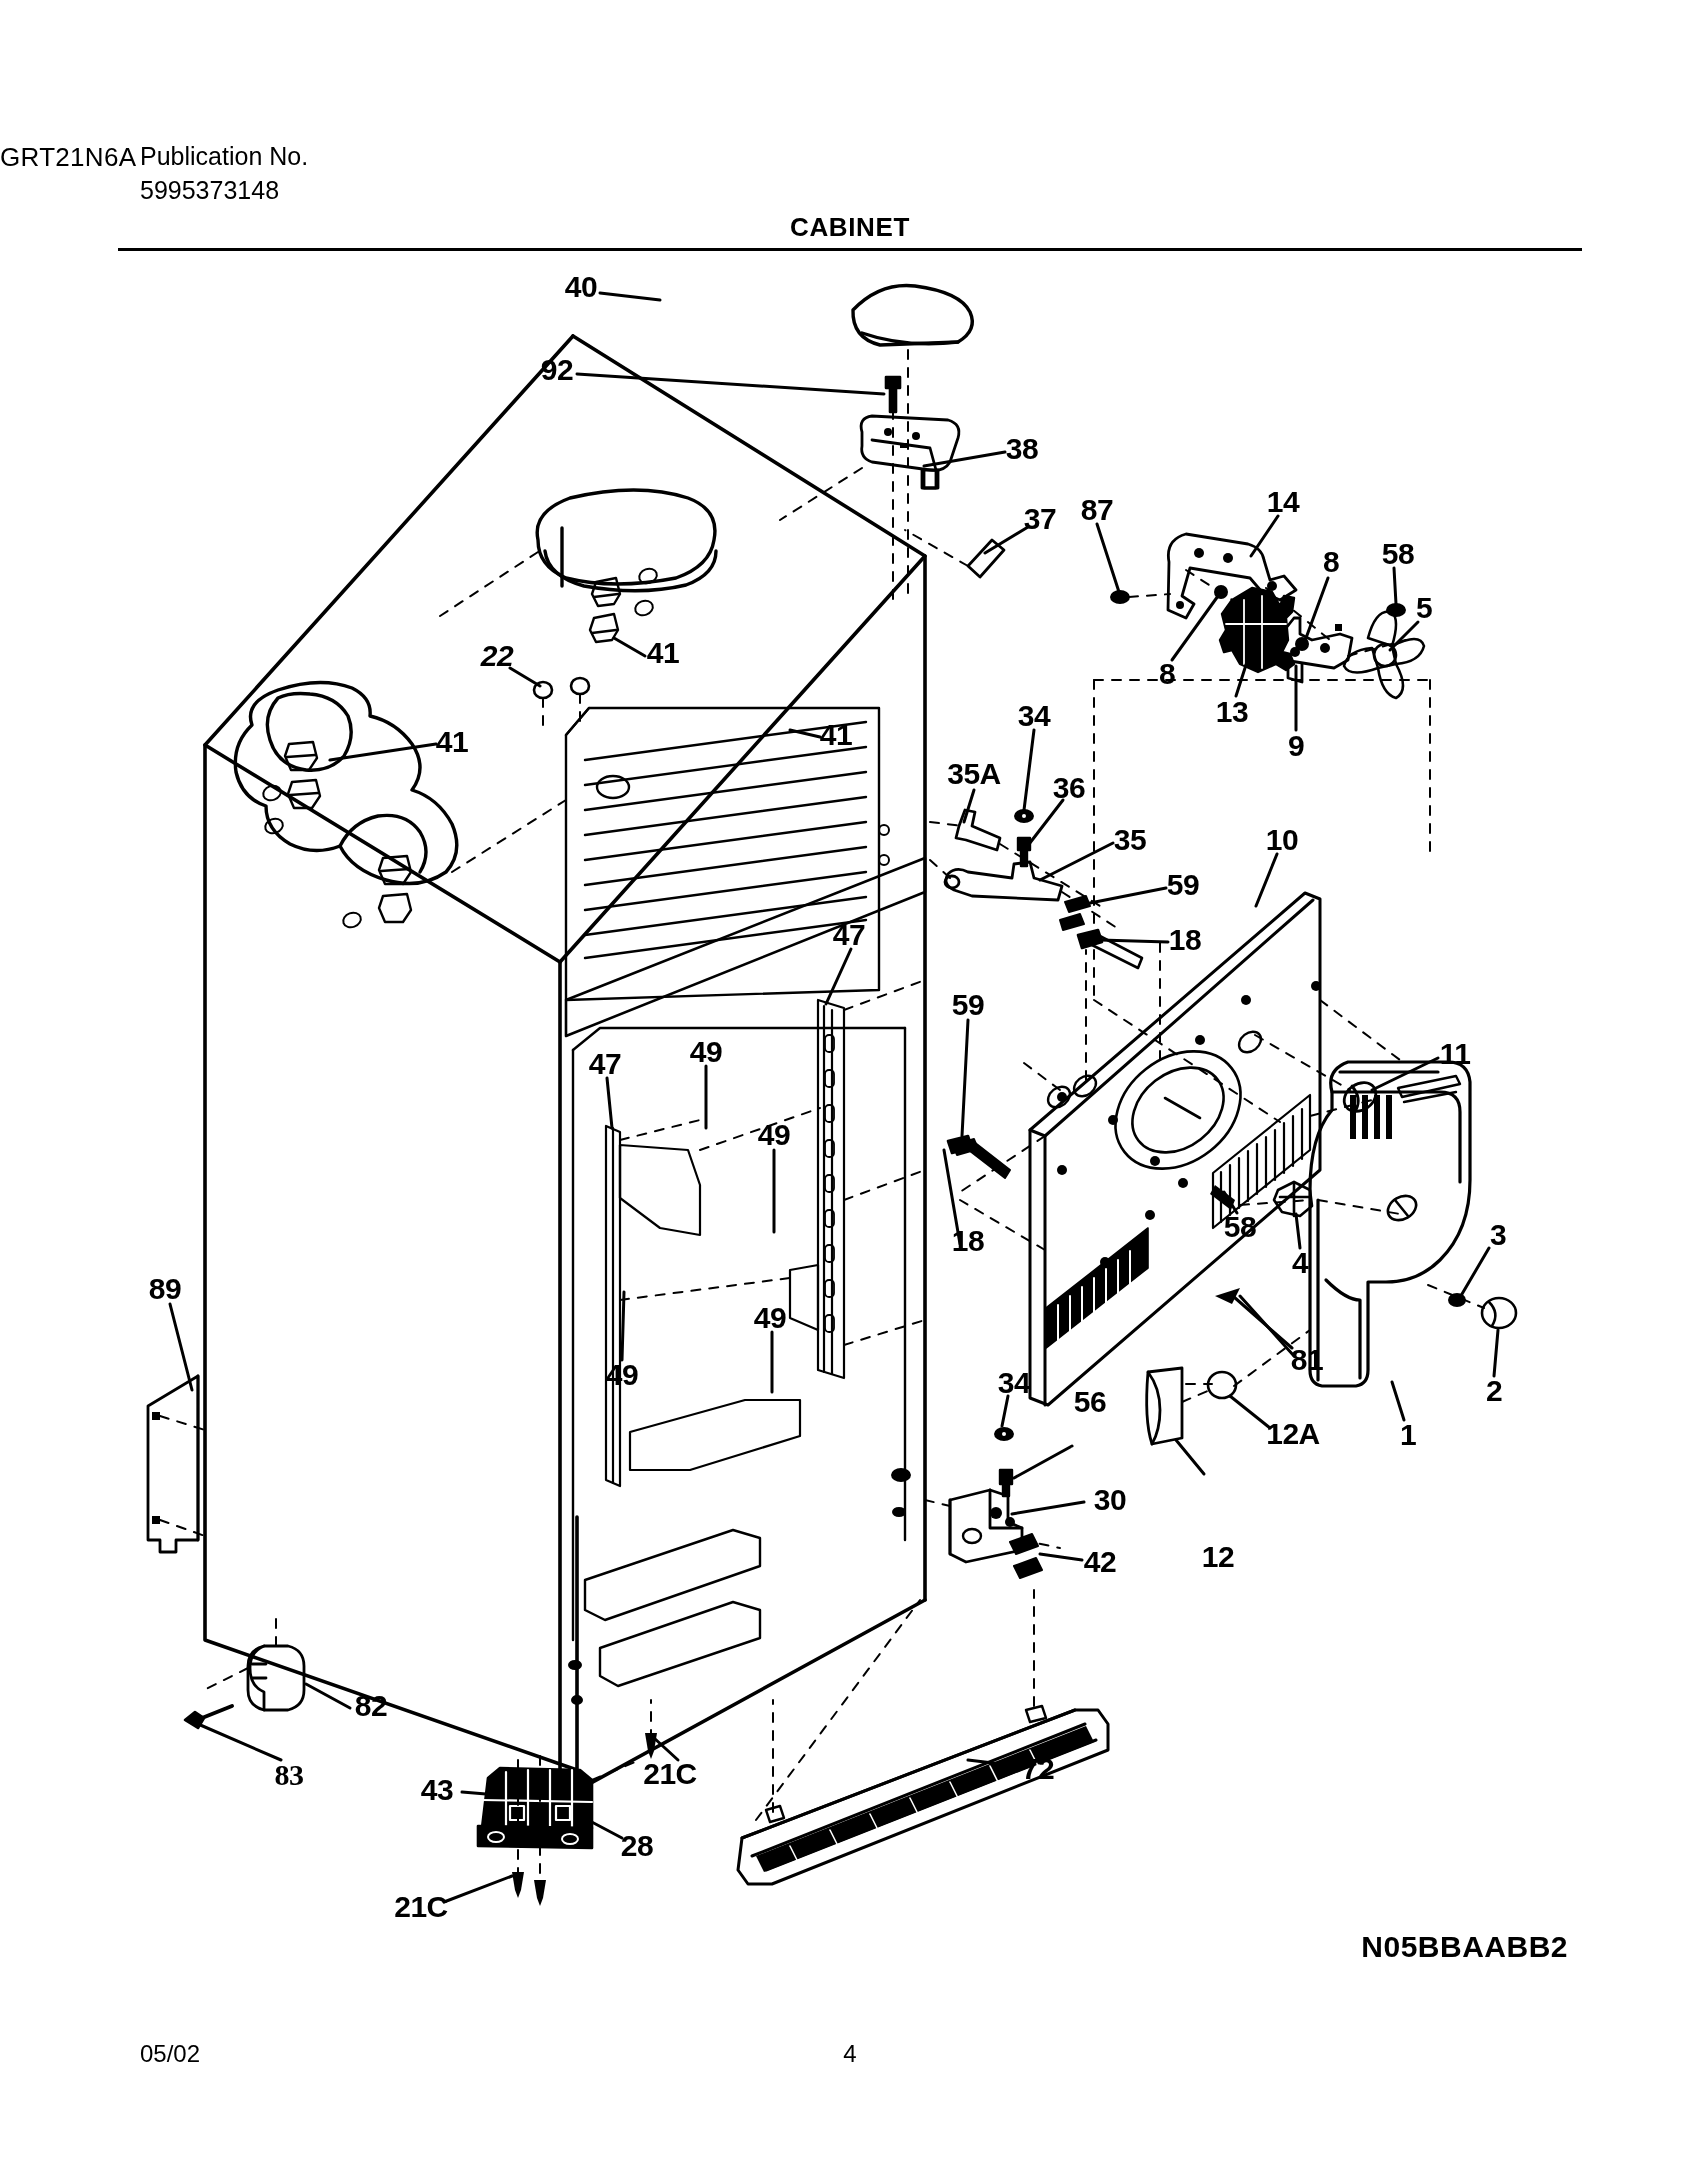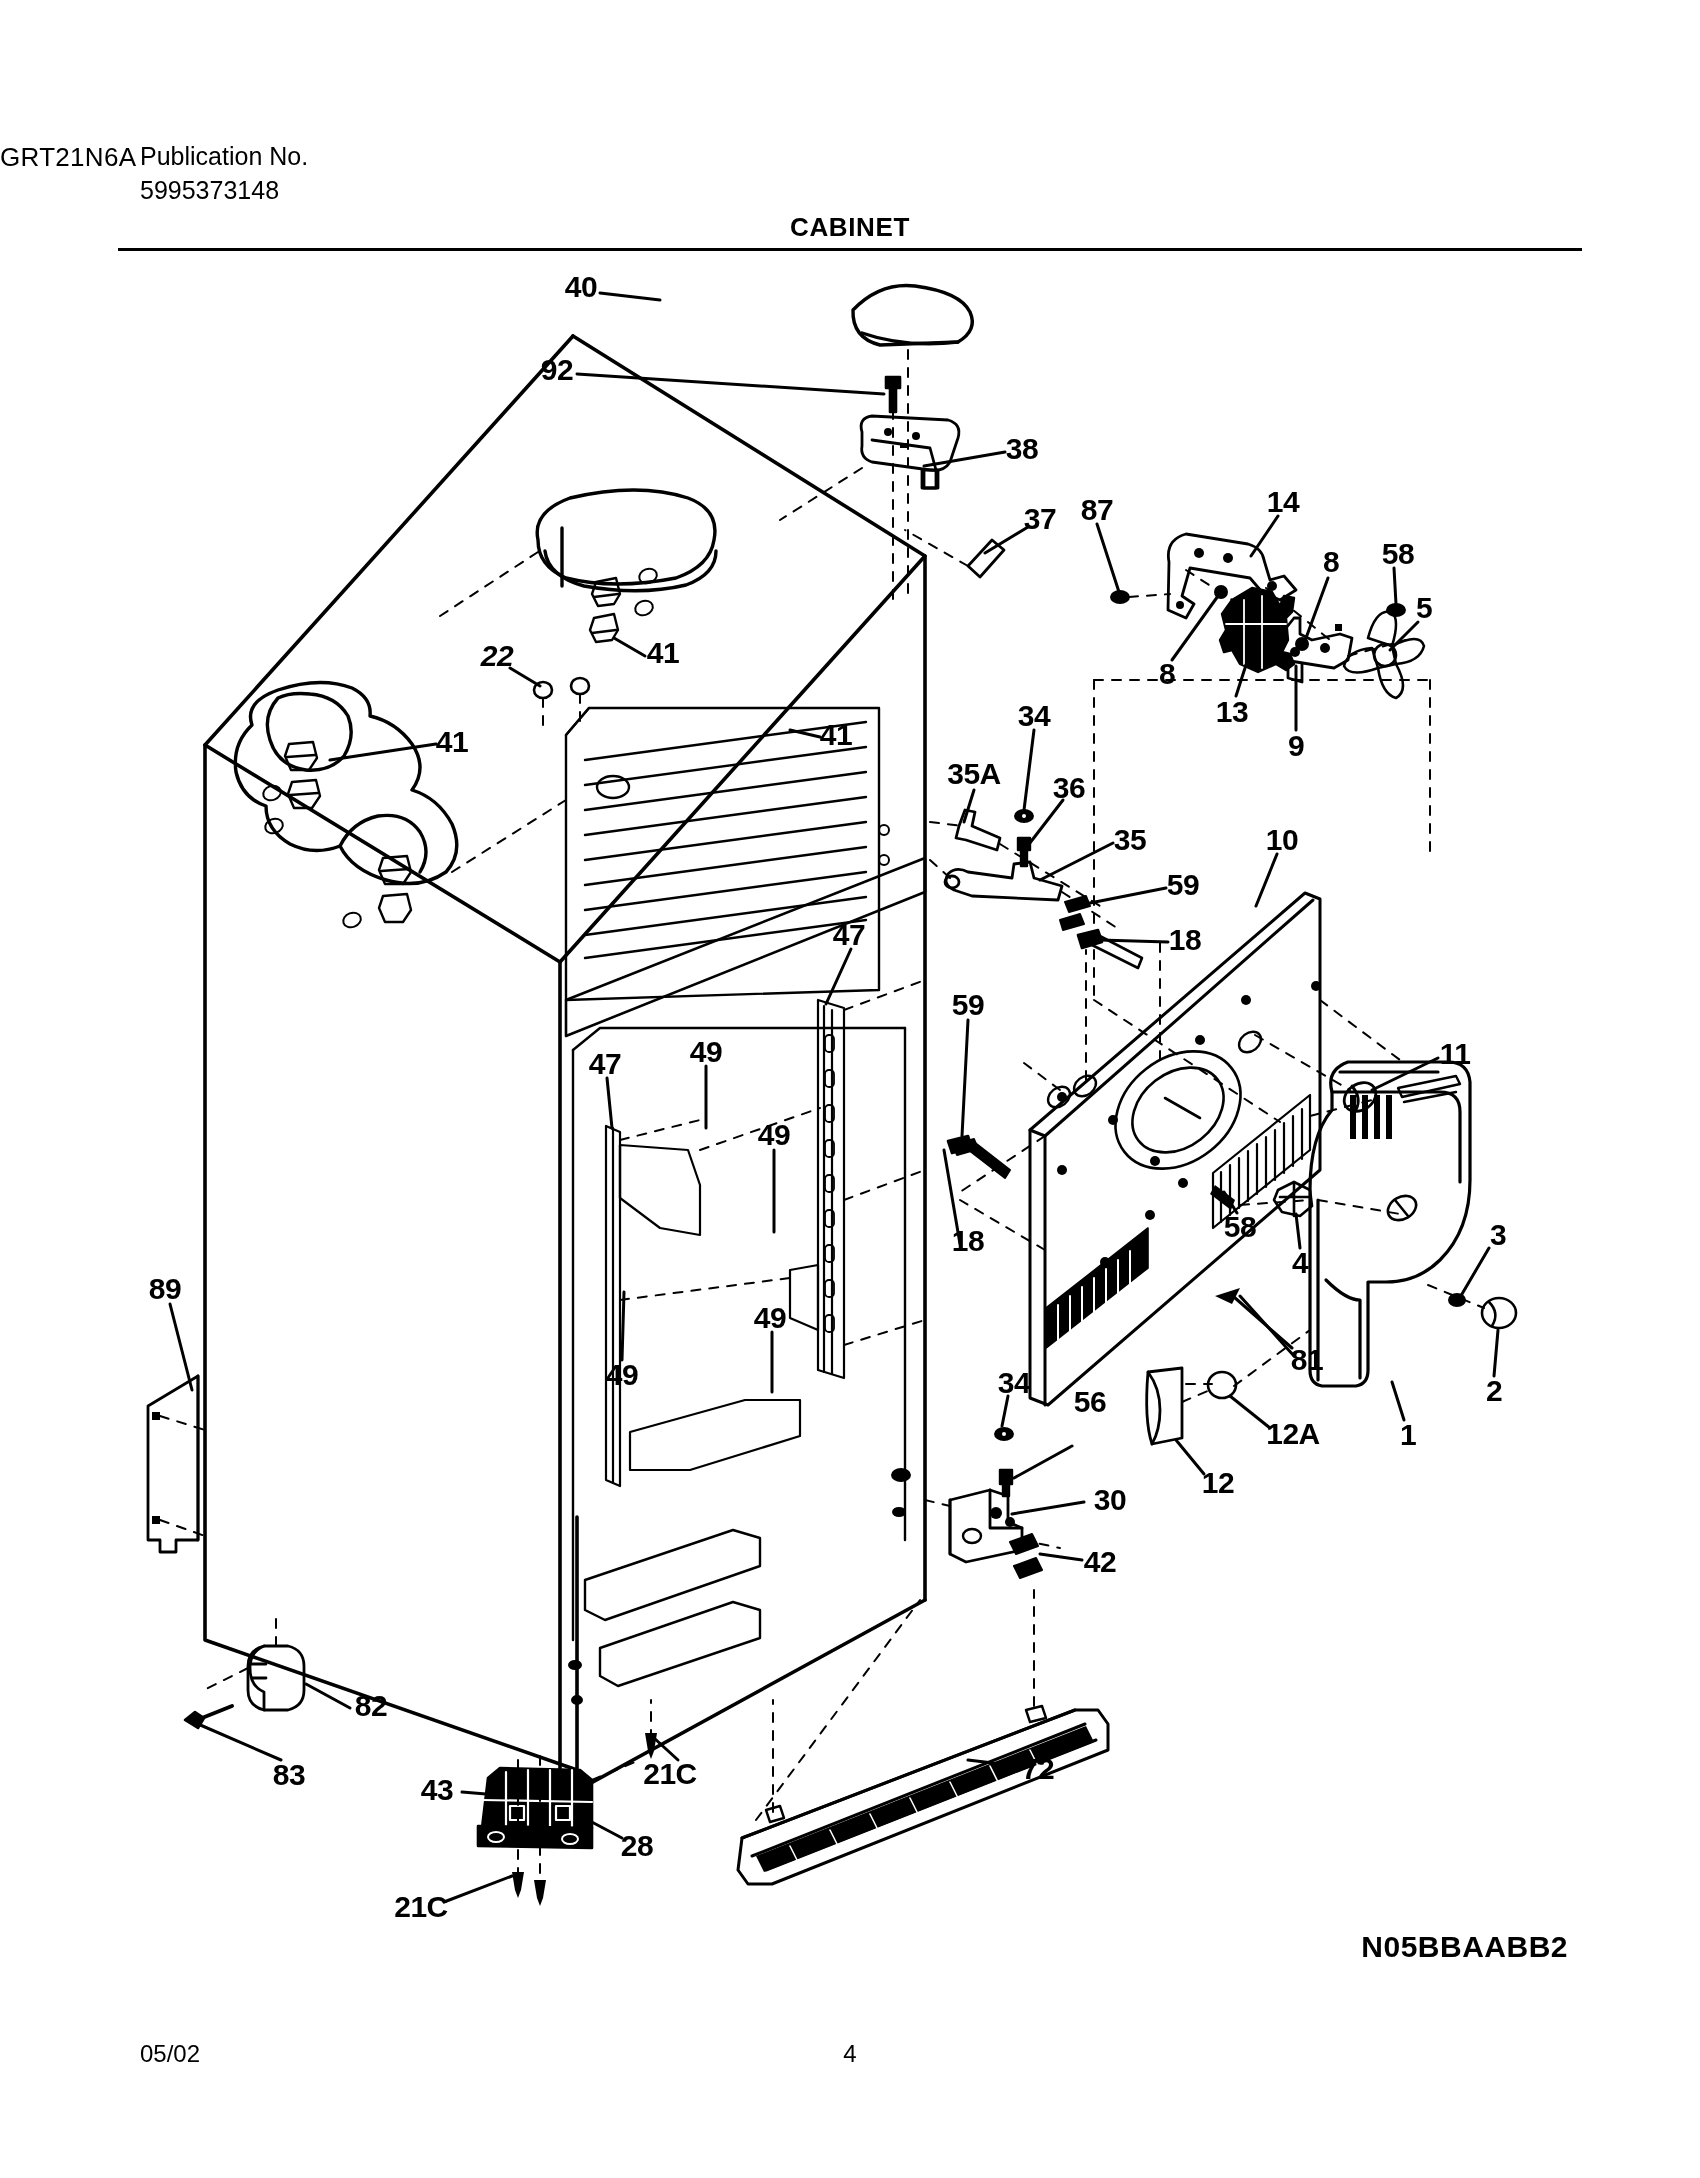--- a/index.html
+++ b/index.html
@@ -672,28 +672,28 @@
         <div class="callout" style="left: 622px; top: 1375px;">49</div>
         <div class="callout" style="left: 968px; top: 1241px;">18</div>
         <div class="callout" style="left: 1455px; top: 1054px;">11</div>
         <div class="callout" style="left: 1240px; top: 1227px;">58</div>
         <div class="callout" style="left: 1300px; top: 1263px;">4</div>
         <div class="callout" style="left: 1498px; top: 1235px;">3</div>
         <div class="callout" style="left: 1494px; top: 1391px;">2</div>
         <div class="callout" style="left: 1307px; top: 1360px;">81</div>
         <div class="callout" style="left: 1408px; top: 1435px;">1</div>
         <div class="callout" style="left: 1293px; top: 1434px;">12A</div>
-        <div class="callout" style="left: 1218px; top: 1483px; text-align: right;">12</div>
+        <div class="callout" style="left: 1218px; top: 1557px; text-align: right;">12</div>
         <div class="callout" style="left: 1014px; top: 1383px;">34</div>
         <div class="callout" style="left: 1090px; top: 1402px;">56</div>
         <div class="callout" style="left: 1102px; top: 1500px; margin-left: 8px;">30</div>
         <div class="callout" style="left: 1100px; top: 1562px;">42</div>
         <div class="callout" style="left: 165px; top: 1289px;">89</div>
         <div class="callout" style="left: 371px; top: 1706px;">82</div>
-        <div class="callout" style="left: 289px; top: 1775px;">83</div>
+        <div class="callout" style="left: 289px; top: 1775px; font-family: Liberation Serif, serif;">83</div>
         <div class="callout" style="left: 437px; top: 1790px;">43</div>
         <div class="callout" style="left: 637px; top: 1846px;">28</div>
         <div class="callout" style="left: 670px; top: 1774px;">21C</div>
         <div class="callout" style="left: 421px; top: 1907px;">21C</div>
         <div class="callout" style="left: 1038px; top: 1769px;">72</div>
       </div>
   </div>
 
   <div class="rev-code">N05BBAABB2</div>
   <div class="foot-date">05/02</div>

